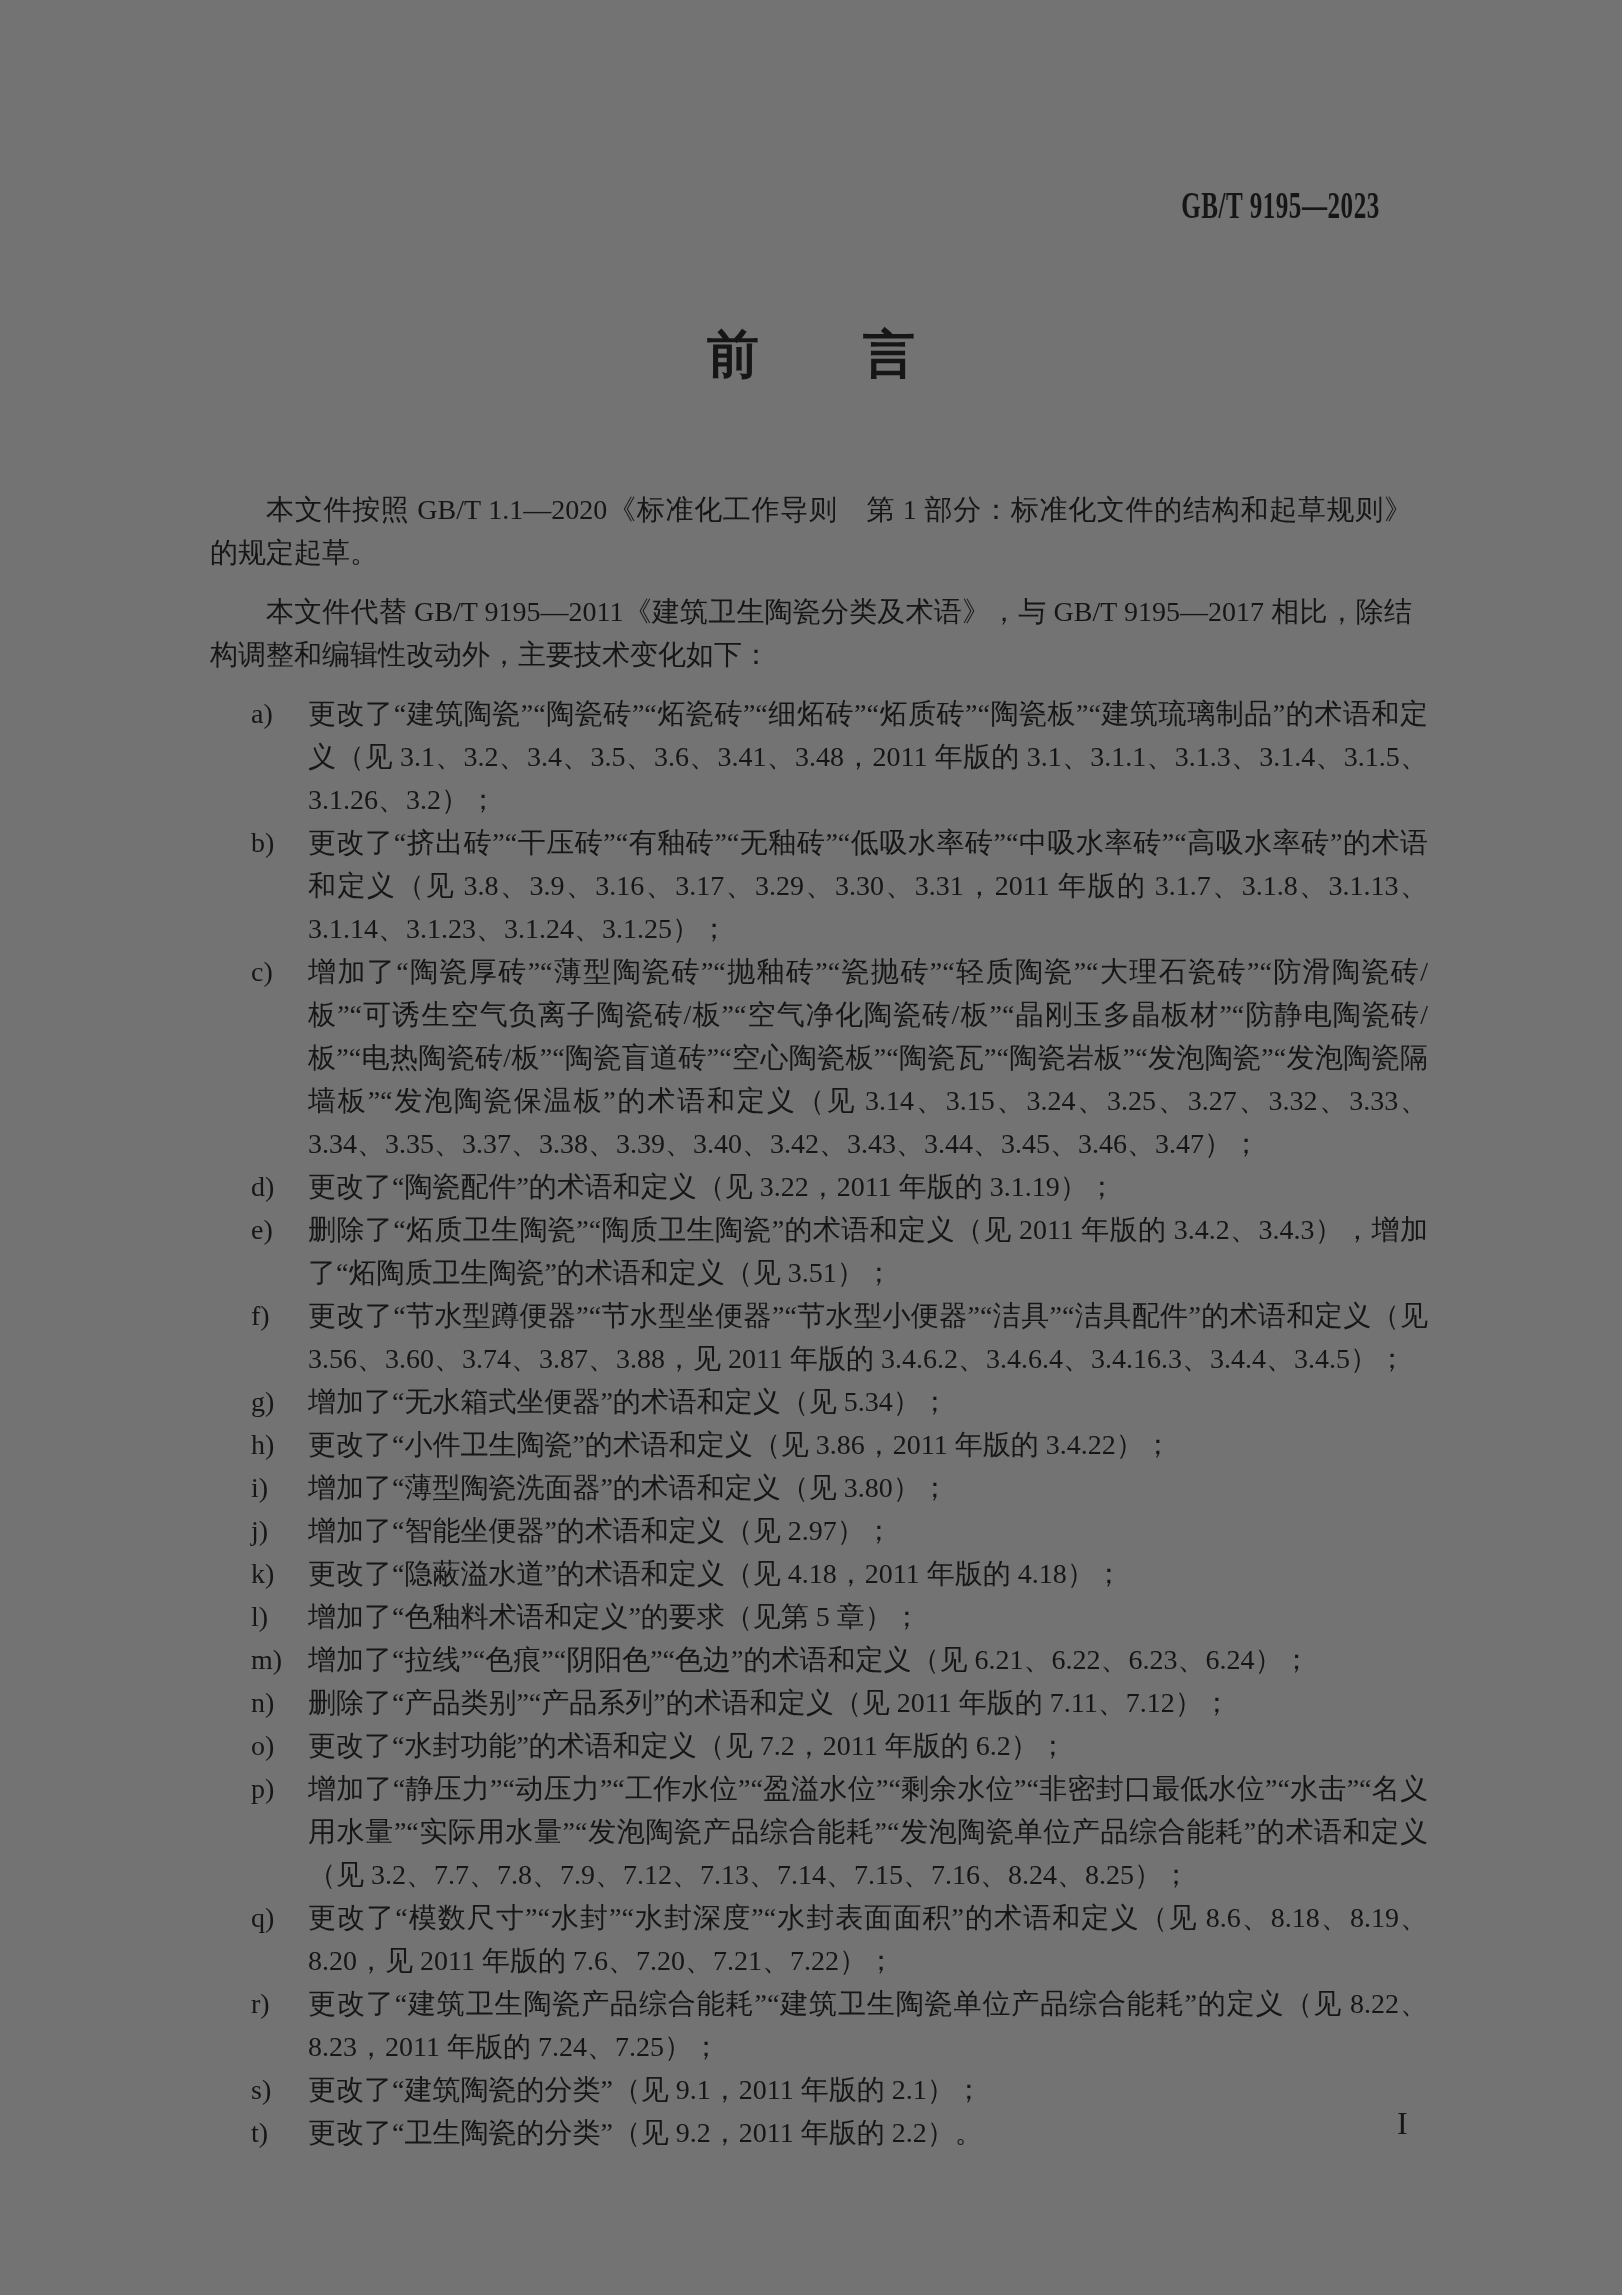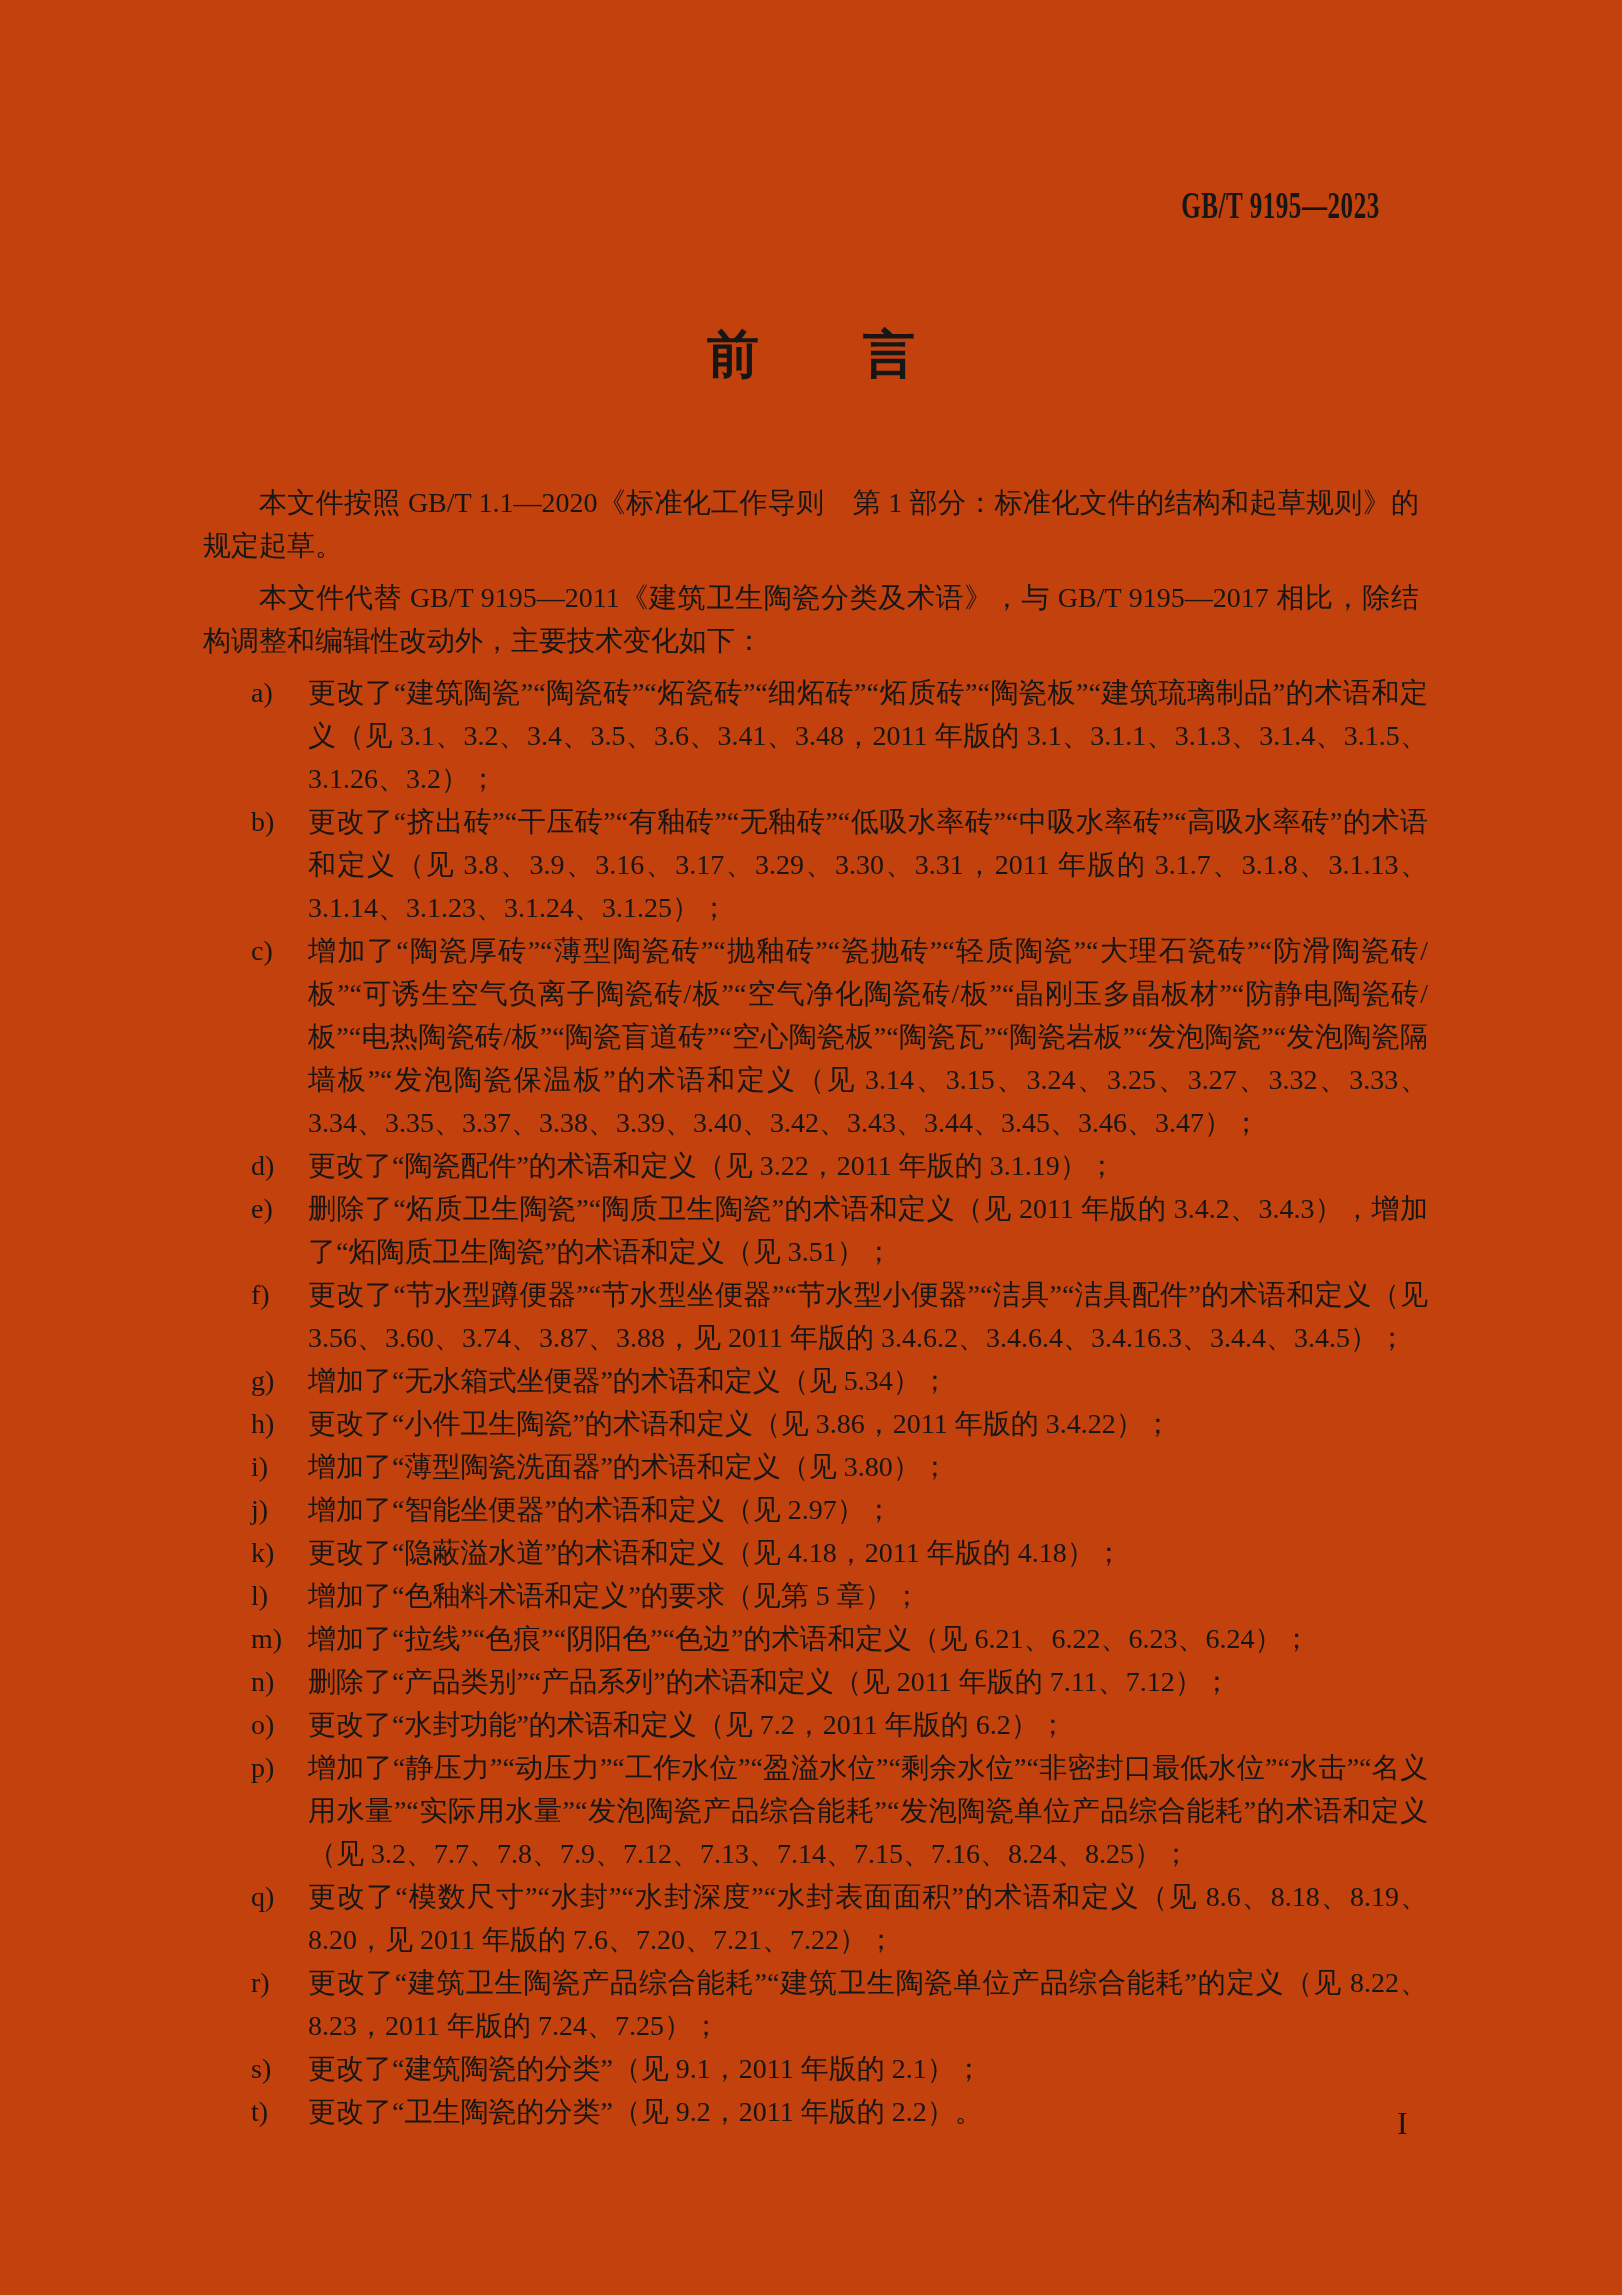--- a/index.html
+++ b/index.html
@@ -1,20 +1,20 @@
 <!DOCTYPE html>
 <html style="font-size:13.3px"><head>
 <meta charset="utf-8">
 <style>
   html, body { margin: 0; padding: 0; background: #ffffff; }
   .page {
     position: relative;
     width: 1623px;
     height: 2295px;
-    background: #c2410c;
+    background: #737373;
     color: #161616;
     font-family: "Liberation Serif", "DejaVu Serif", serif;
     overflow: hidden;
   }
   .doc-code {
     position: absolute;
     top: 183px;
     right: 243px;
     font-size: 38px;
     font-weight: 700;
@@ -40,21 +40,21 @@
     position: absolute;
     left: 194px;
     top: 472px;
     width: 1234px;
     font-size: 28px;
     line-height: 43px;
     text-align: justify;
     text-justify: inter-character;
   }
   .para {
-    margin: 9px;
+    margin: 16px;
     text-indent: 2em;
   }
   .changes { margin: 0; }
   .li { display: flex; }
   .li-label {
     flex: 0 0 57px;
     margin-left: 57px;
     white-space: nowrap;
   }
   .li-text {

